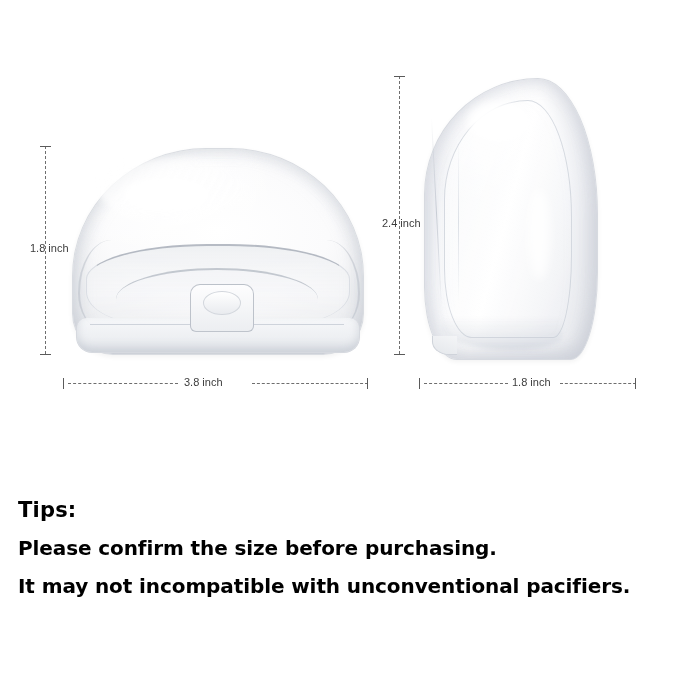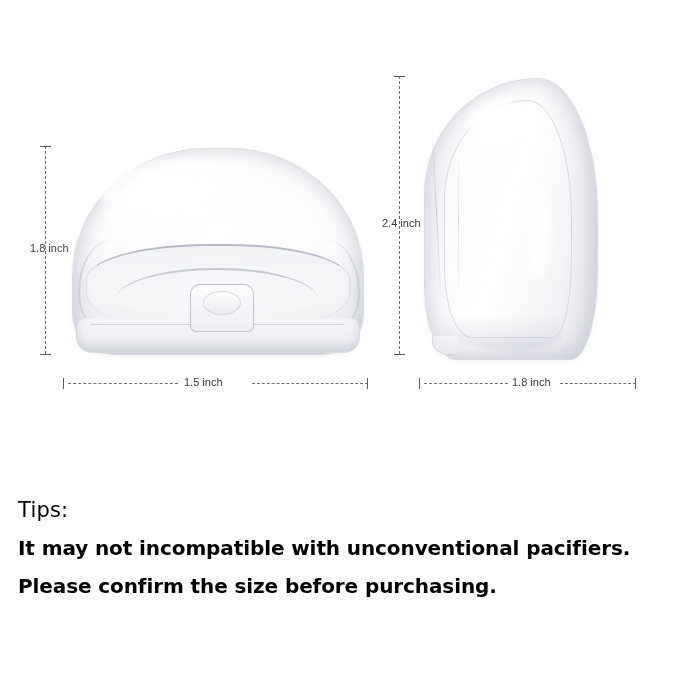--- a/index.html
+++ b/index.html
@@ -314,21 +314,21 @@
 
   
   .tips {
     position: absolute;
     left: 18px;
     top: 498px;
     width: 645px;
   }
   .tips-heading {
     font-family: "DejaVu Sans", sans-serif;
-    font-weight: normal;
+    font-weight: bold;
     font-size: 21px;
     color: #000000;
     margin: 0 0 14px 0;
     letter-spacing: 0.2px;
   }
   .tips-line {
     font-family: "DejaVu Sans", sans-serif;
     font-weight: bold;
     font-size: 20px;
     color: #000000;
@@ -373,21 +373,21 @@
       <div class="tick-h t-top"></div>
       <div class="tick-h t-bot"></div>
       <div class="dim-label">1.8 inch</div>
     </div>
 
     <div class="dim-left-h">
       <div class="h-dashed h-dashed-a"></div>
       <div class="h-dashed h-dashed-b"></div>
       <div class="tick-v t-l"></div>
       <div class="tick-v t-r"></div>
-      <div class="dim-label">1.5 inch</div>
+      <div class="dim-label">3.8 inch</div>
     </div>
 
     <div class="dim-mid-v">
       <div class="v-dashed"></div>
       <div class="tick-h t-top"></div>
       <div class="tick-h t-bot"></div>
       <div class="dim-label">2.4 inch</div>
     </div>
 
     <div class="dim-right-h">
@@ -395,17 +395,17 @@
       <div class="h-dashed h-dashed-b"></div>
       <div class="tick-v t-l"></div>
       <div class="tick-v t-r"></div>
       <div class="dim-label">1.8 inch</div>
     </div>
 
   </div>
 
   <div class="tips">
     <p class="tips-heading">Tips:</p>
+    <p class="tips-line">Please confirm the size before purchasing.</p>
     <p class="tips-line">It may not incompatible with unconventional pacifiers.</p>
-    <p class="tips-line">Please confirm the size before purchasing.</p>
   </div>
 
 </div>
 
 </body></html>

